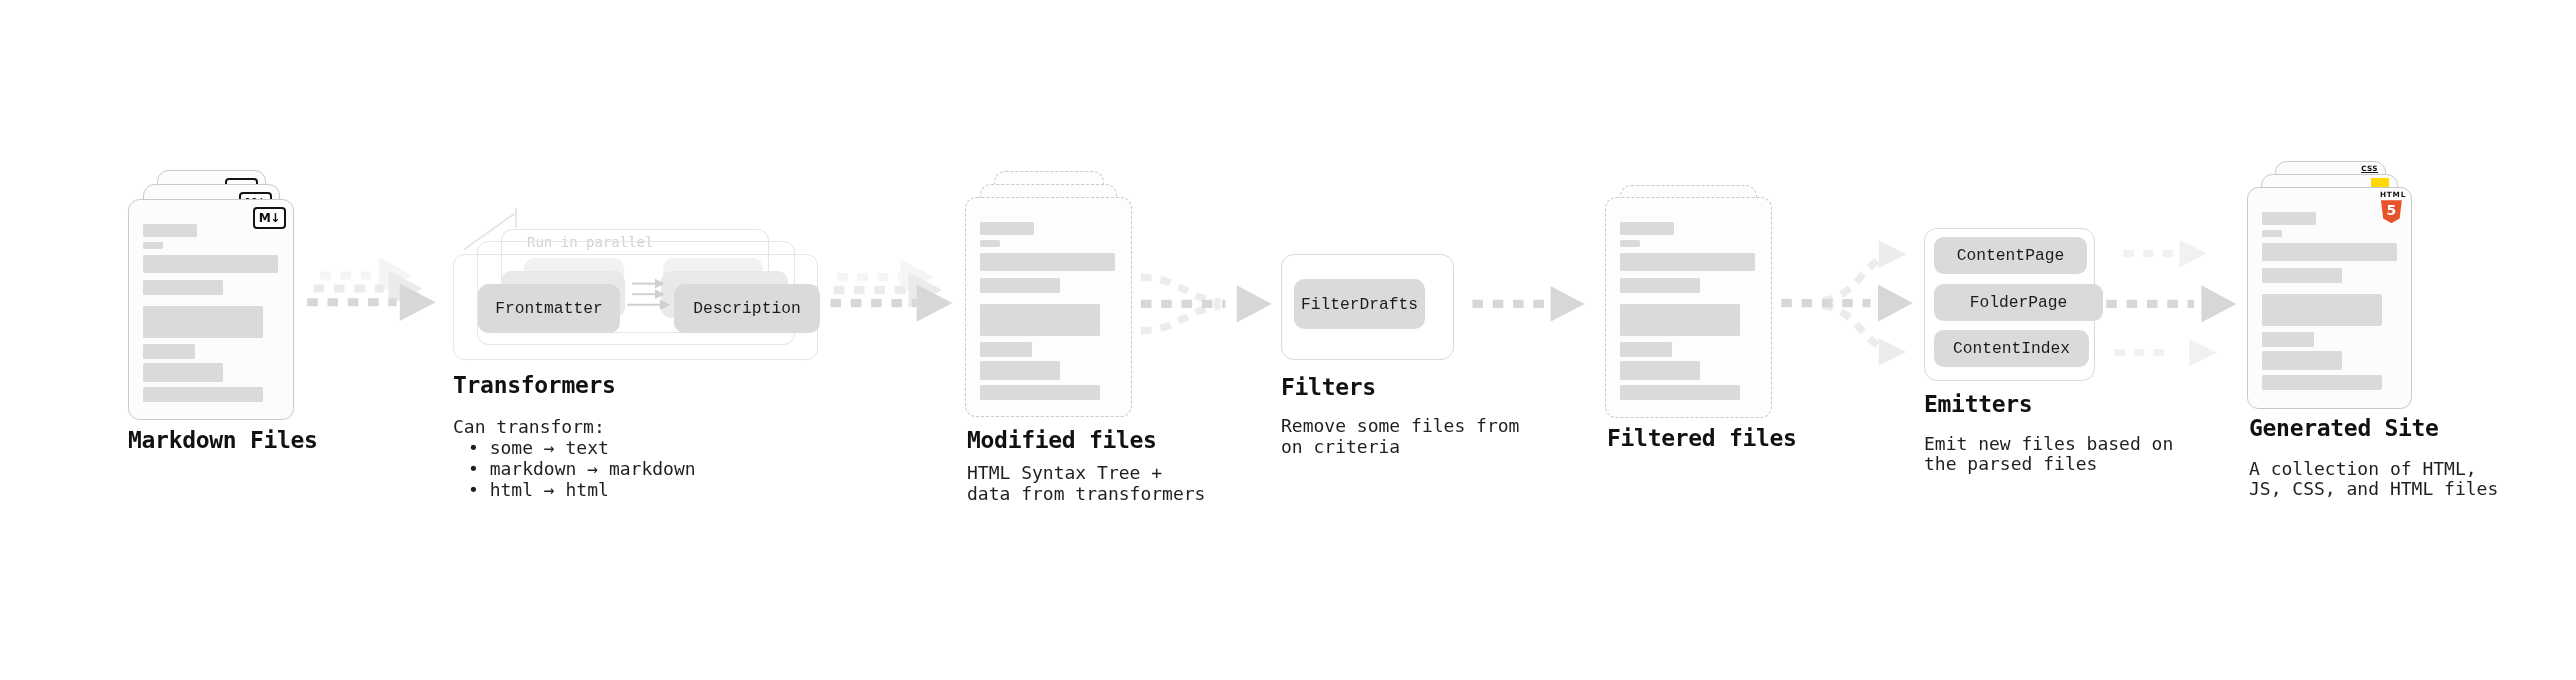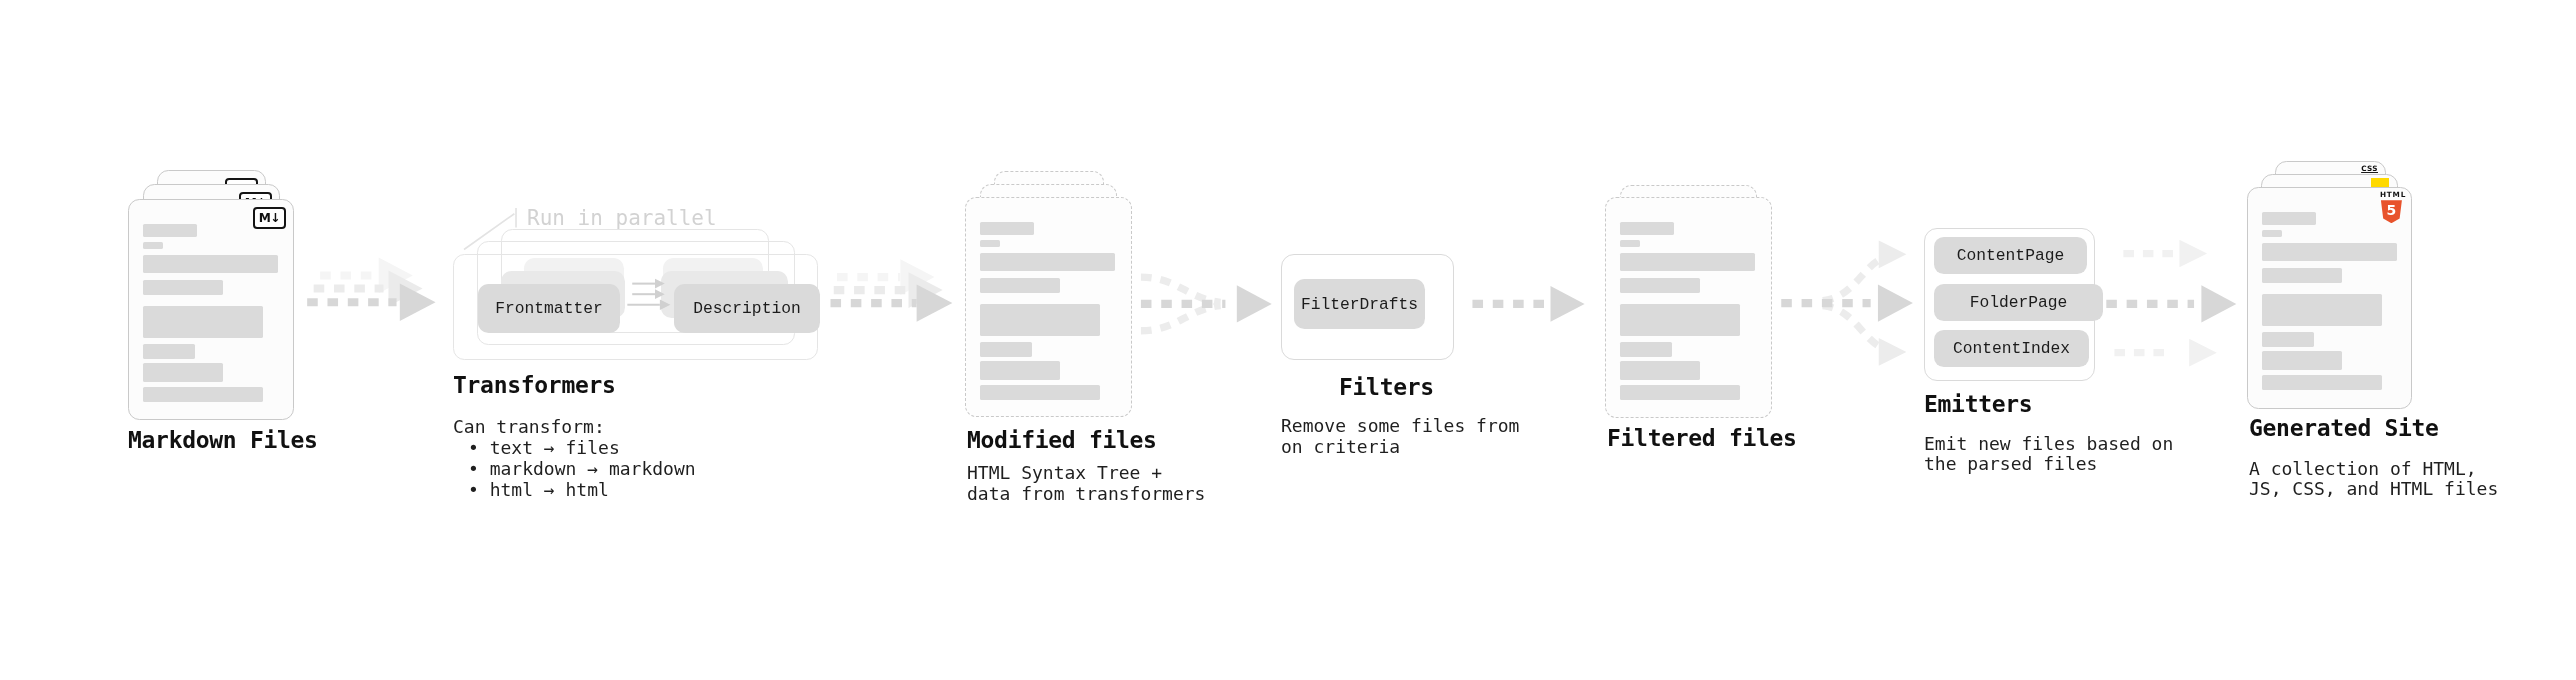--- a/index.html
+++ b/index.html
@@ -37,21 +37,21 @@
   
   .outline{position:absolute;border:1.6px solid #e5e5e5;border-radius:11.4px;box-sizing:border-box;background:transparent;}
   .panel{position:absolute;border:1.6px solid #dadada;border-radius:13px;box-sizing:border-box;background:#ffffff;}
   .gbox{position:absolute;background:#dadada;border-radius:10.6px;display:flex;align-items:center;justify-content:center;
     font-size:16.3px;color:#1c1c1c;white-space:nowrap;font-family:Liberation Mono, monospace;}
   .gbox.sh1{background:#e9e9e9;}
   .gbox.sh2{background:#f2f2f2;}
   
   .stage-title{position:absolute;font-size:23px;font-weight:bold;letter-spacing:-0.3px;color:#111;white-space:nowrap;}
   .desc{position:absolute;font-size:18px;color:#1f1f1f;white-space:nowrap;}
-  .note{position:absolute;font-size:21px;color:#d2d2d2;white-space:nowrap;}
+  .note{position:absolute;font-size:14px;color:#d2d2d2;white-space:nowrap;margin-top:28px;}
   
   .overlay{position:absolute;left:0;top:0;pointer-events:none;z-index:40;}
 </style>
 </head>
 <body>
 
 <div class="canvas">
 
   <section>
     <div class="card" style="left:157px;top:170px;width:109px;height:221px;z-index:1">
@@ -83,21 +83,21 @@
 
     <div class="gbox sh2" style="left:524px;top:258px;width:100px;height:46px"></div>
     <div class="gbox sh2" style="left:663px;top:258px;width:100px;height:46px"></div>
     <div class="gbox sh1" style="left:501px;top:271px;width:124px;height:47px"></div>
     <div class="gbox sh1" style="left:661px;top:271px;width:127px;height:47px"></div>
     <div class="gbox" style="left:478px;top:284px;width:142px;height:49px">Frontmatter</div>
     <div class="gbox" style="left:674px;top:284px;width:146px;height:49px">Description</div>
 
     <div class="stage-title" style="left:453px;top:372px">Transformers</div>
     <div class="desc" style="left:453px;top:416px">Can transform:</div>
-    <div class="desc" style="left:468px;top:437px">• text → files</div>
+    <div class="desc" style="left:468px;top:437px">• some → text</div>
     <div class="desc" style="left:468px;top:458px">• markdown → markdown</div>
     <div class="desc" style="left:468px;top:479px">• html → html</div>
   </section>
 
   <section>
     <div class="card dashed" style="left:994px;top:171px;width:110px;height:220px;z-index:1"></div>
     <div class="card dashed" style="left:980px;top:184px;width:137px;height:220px;z-index:2"></div>
     <div class="card dashed" style="left:965px;top:197px;width:167px;height:220px;z-index:3">
       <i class="bar b1"></i>
       <i class="bar b2"></i>
@@ -109,21 +109,21 @@
       <i class="bar b8"></i>
     </div>
     <div class="stage-title" style="left:967px;top:427px">Modified files</div>
     <div class="desc" style="left:967px;top:462px">HTML Syntax Tree +</div>
     <div class="desc" style="left:967px;top:483px">data from transformers</div>
   </section>
 
   <section>
     <div class="panel" style="left:1281px;top:254px;width:173px;height:106px"></div>
     <div class="gbox" style="left:1294px;top:279px;width:131px;height:50px">FilterDrafts</div>
-    <div class="stage-title" style="left:1339px;top:374px">Filters</div>
+    <div class="stage-title" style="left:1281px;top:374px">Filters</div>
     <div class="desc" style="left:1281px;top:415px">Remove some files from</div>
     <div class="desc" style="left:1281px;top:436px">on criteria</div>
   </section>
 
   <section>
     <div class="card dashed" style="left:1620px;top:185px;width:137px;height:221px;z-index:1"></div>
     <div class="card dashed" style="left:1605px;top:197px;width:167px;height:221px;z-index:2">
       <i class="bar b1"></i>
       <i class="bar b2"></i>
       <i class="bar b3"></i>

